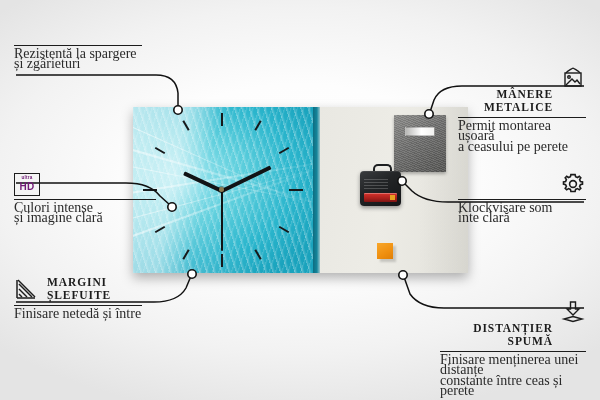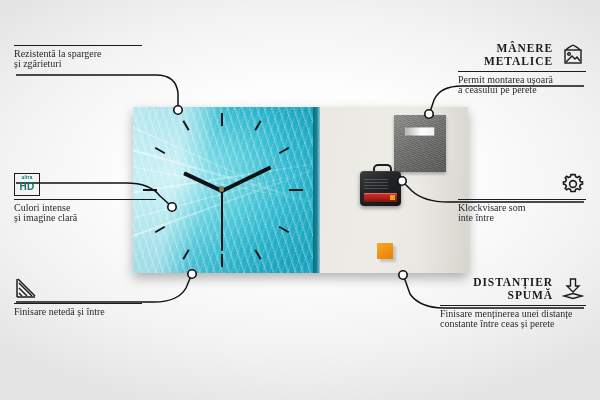--- a/index.html
+++ b/index.html
@@ -182,43 +182,43 @@
     font-family: "Liberation Serif", serif;
     font-weight: bold;
     font-size: 11.5px;
     line-height: 13px;
     letter-spacing: 0.9px;
     color: #1c1c1c;
     text-transform: uppercase;
     white-space: pre-line;
   }
   .callout.left .title { text-align: left; }
-  .callout.right .title { text-align: right; }
+  .callout.right .title { text-align: right; margin-top: 46px; }
   .callout .rule {
     height: 1px;
     background: #1c1c1c;
     margin: 3px 0 3px 0;
   }
   .callout .desc {
     font-family: "Liberation Serif", serif;
-    font-size: 10px;
+    font-size: 14px;
     line-height: 10.4px;
     color: #2a2a2a;
     white-space: pre-line;
   }
   .callout.left .desc { text-align: left; }
   .callout.right .desc { text-align: left; }
 
   .icon-box {
     flex: 0 0 auto;
     width: 26px; height: 24px;
     display: flex;
     align-items: center;
     justify-content: center;
-    color: #0f766e;
+    color: #701a75;
   }
   .icon-hd {
     width: 26px; height: 21px;
     border: 1.4px solid #1c1c1c;
     display: flex;
     flex-direction: column;
     align-items: center;
     justify-content: center;
     line-height: 1;
   }
@@ -334,20 +334,22 @@
     <span class="icon-box">
       <svg viewBox="0 0 24 22" width="24" height="22" stroke="#1c1c1c" stroke-width="1.5" fill="none">
         <path d="M2,2 L2,20"></path>
         <path d="M2,20 L20,20"></path>
         <path d="M4,6 L17,19"></path>
         <path d="M4,11 L12,19"></path>
         <path d="M4,16 L7,19"></path>
         <path d="M3,2 L20,19"></path>
       </svg>
     </span>
+    <span class="title">MARGINI
+ȘLEFUITE</span>
   </div>
   <div class="rule"></div>
   <div class="desc">Finisare netedă și între</div>
 </div>
 
 <div class="callout right" style="left:458px; top:42px; width:128px;">
   <div class="head">
     <span class="title">MÂNERE
 METALICE</span>
     <span class="icon-box">
@@ -369,21 +371,21 @@
   <div class="head">
     <span class="icon-box">
       <svg viewBox="0 0 24 24" width="24" height="24" fill="none" stroke="#1c1c1c" stroke-width="1.6">
         <path d="M12,2.6 l2.1,0 0.5,2.1 1.9,0.8 1.8,-1.2 1.5,1.5 -1.2,1.8 0.8,1.9 2.1,0.5 0,2.1 -2.1,0.5 -0.8,1.9 1.2,1.8 -1.5,1.5 -1.8,-1.2 -1.9,0.8 -0.5,2.1 -2.1,0 -2.1,0 -0.5,-2.1 -1.9,-0.8 -1.8,1.2 -1.5,-1.5 1.2,-1.8 -0.8,-1.9 -2.1,-0.5 0,-2.1 2.1,-0.5 0.8,-1.9 -1.2,-1.8 1.5,-1.5 1.8,1.2 1.9,-0.8 0.5,-2.1 z"></path>
         <circle cx="12" cy="12" r="3.4"></circle>
       </svg>
     </span>
   </div>
   <div class="rule"></div>
   <div class="desc">Klockvisare som
-inte între</div>
+inte clară</div>
 </div>
 
 <div class="callout right" style="left:440px; top:276px; width:146px;">
   <div class="head">
     <span class="title">DISTANȚIER
 SPUMĂ</span>
     <span class="icon-box">
       <svg viewBox="0 0 24 24" width="24" height="24" fill="none" stroke="#1c1c1c" stroke-width="1.4">
         <path d="M9.5,2 L14.5,2 L14.5,9 L18,9 L12,15 L6,9 L9.5,9 Z"></path>
         <path d="M12,16.5 L21,19 L12,21.5 L3,19 Z"></path>

